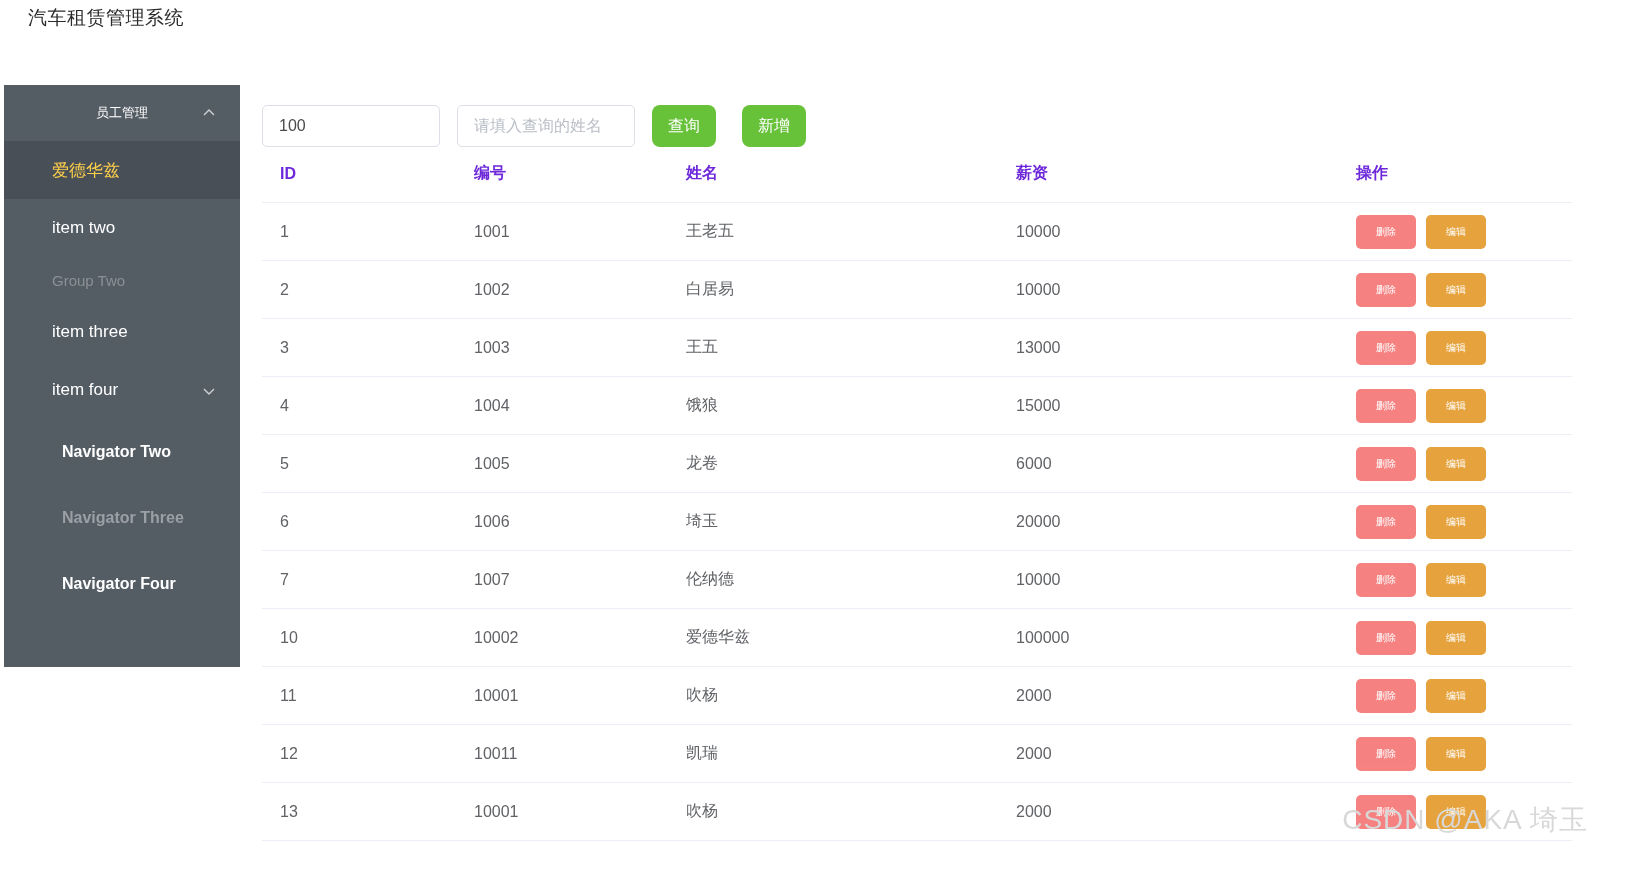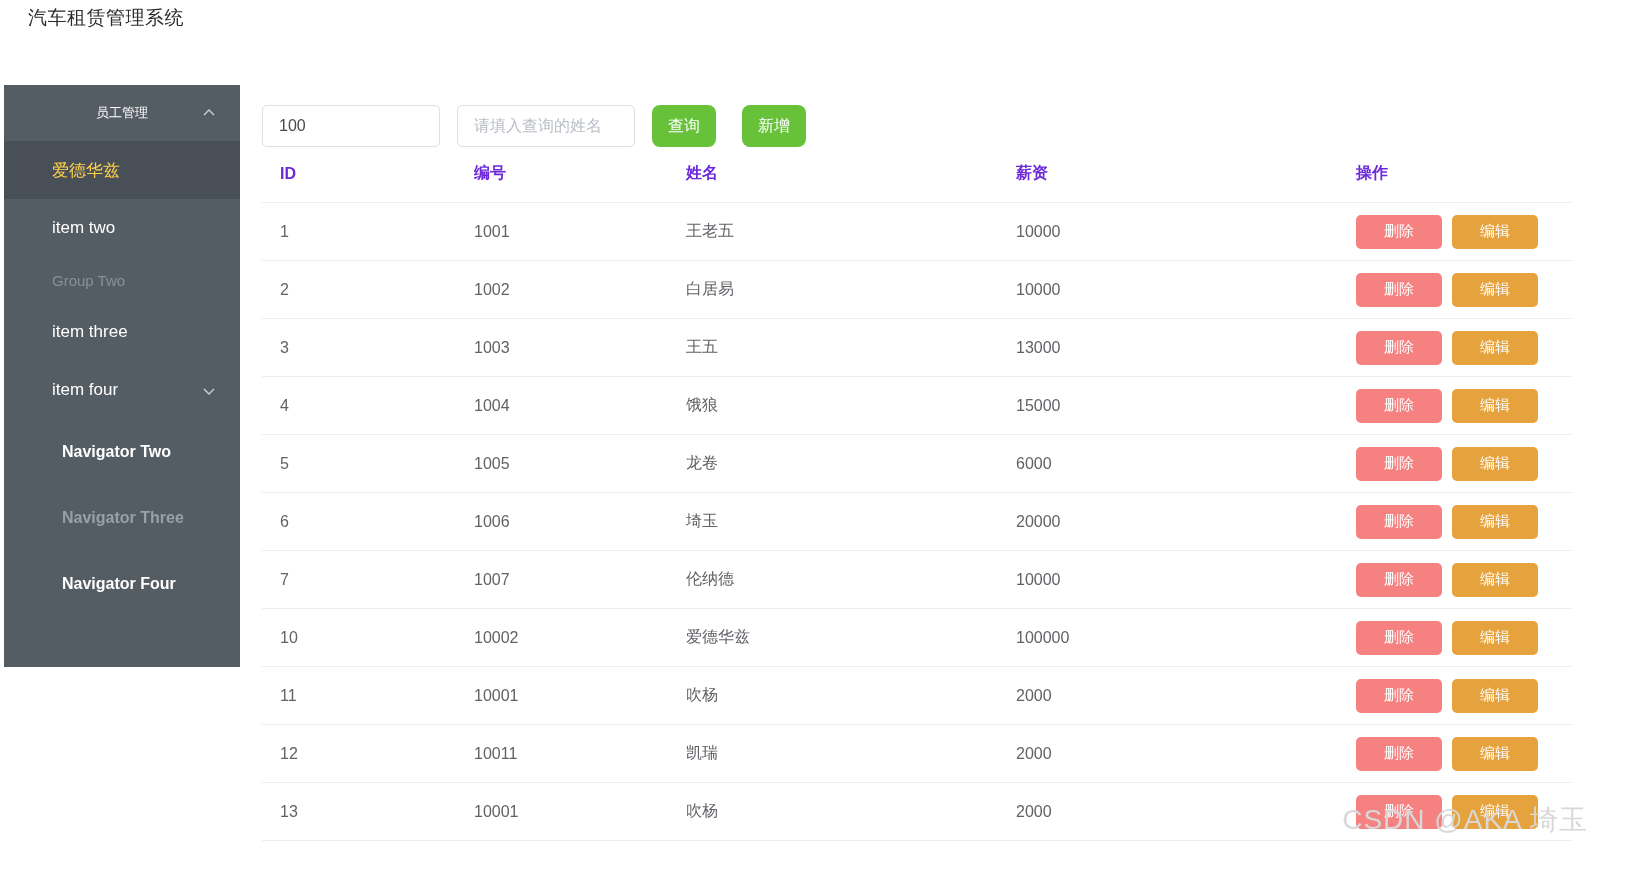--- a/index.html
+++ b/index.html
@@ -171,23 +171,23 @@
   .col-sal   { width: 340px; }
   .col-act   { width: 216px; }
 
   th.col-id { padding-left: 18px; }
 
   .act-cell { text-align: left; }
   .rowbtn {
     border: none;
     border-radius: 5px;
     color: #fff;
-    font-size: 15px;
+    font-size: 10px;
     height: 34px;
-    padding: 0 28px;
+    padding: 0 20px;
     cursor: pointer;
     font-family: Liberation Serif, serif;
   }
   .btn-del  { background: #f56c6c; opacity: 0.85; margin-right: 10px; }
   .btn-edit { background: #e6a23c; }
 
   
   #watermark {
     position: absolute;
     right: 16px;

